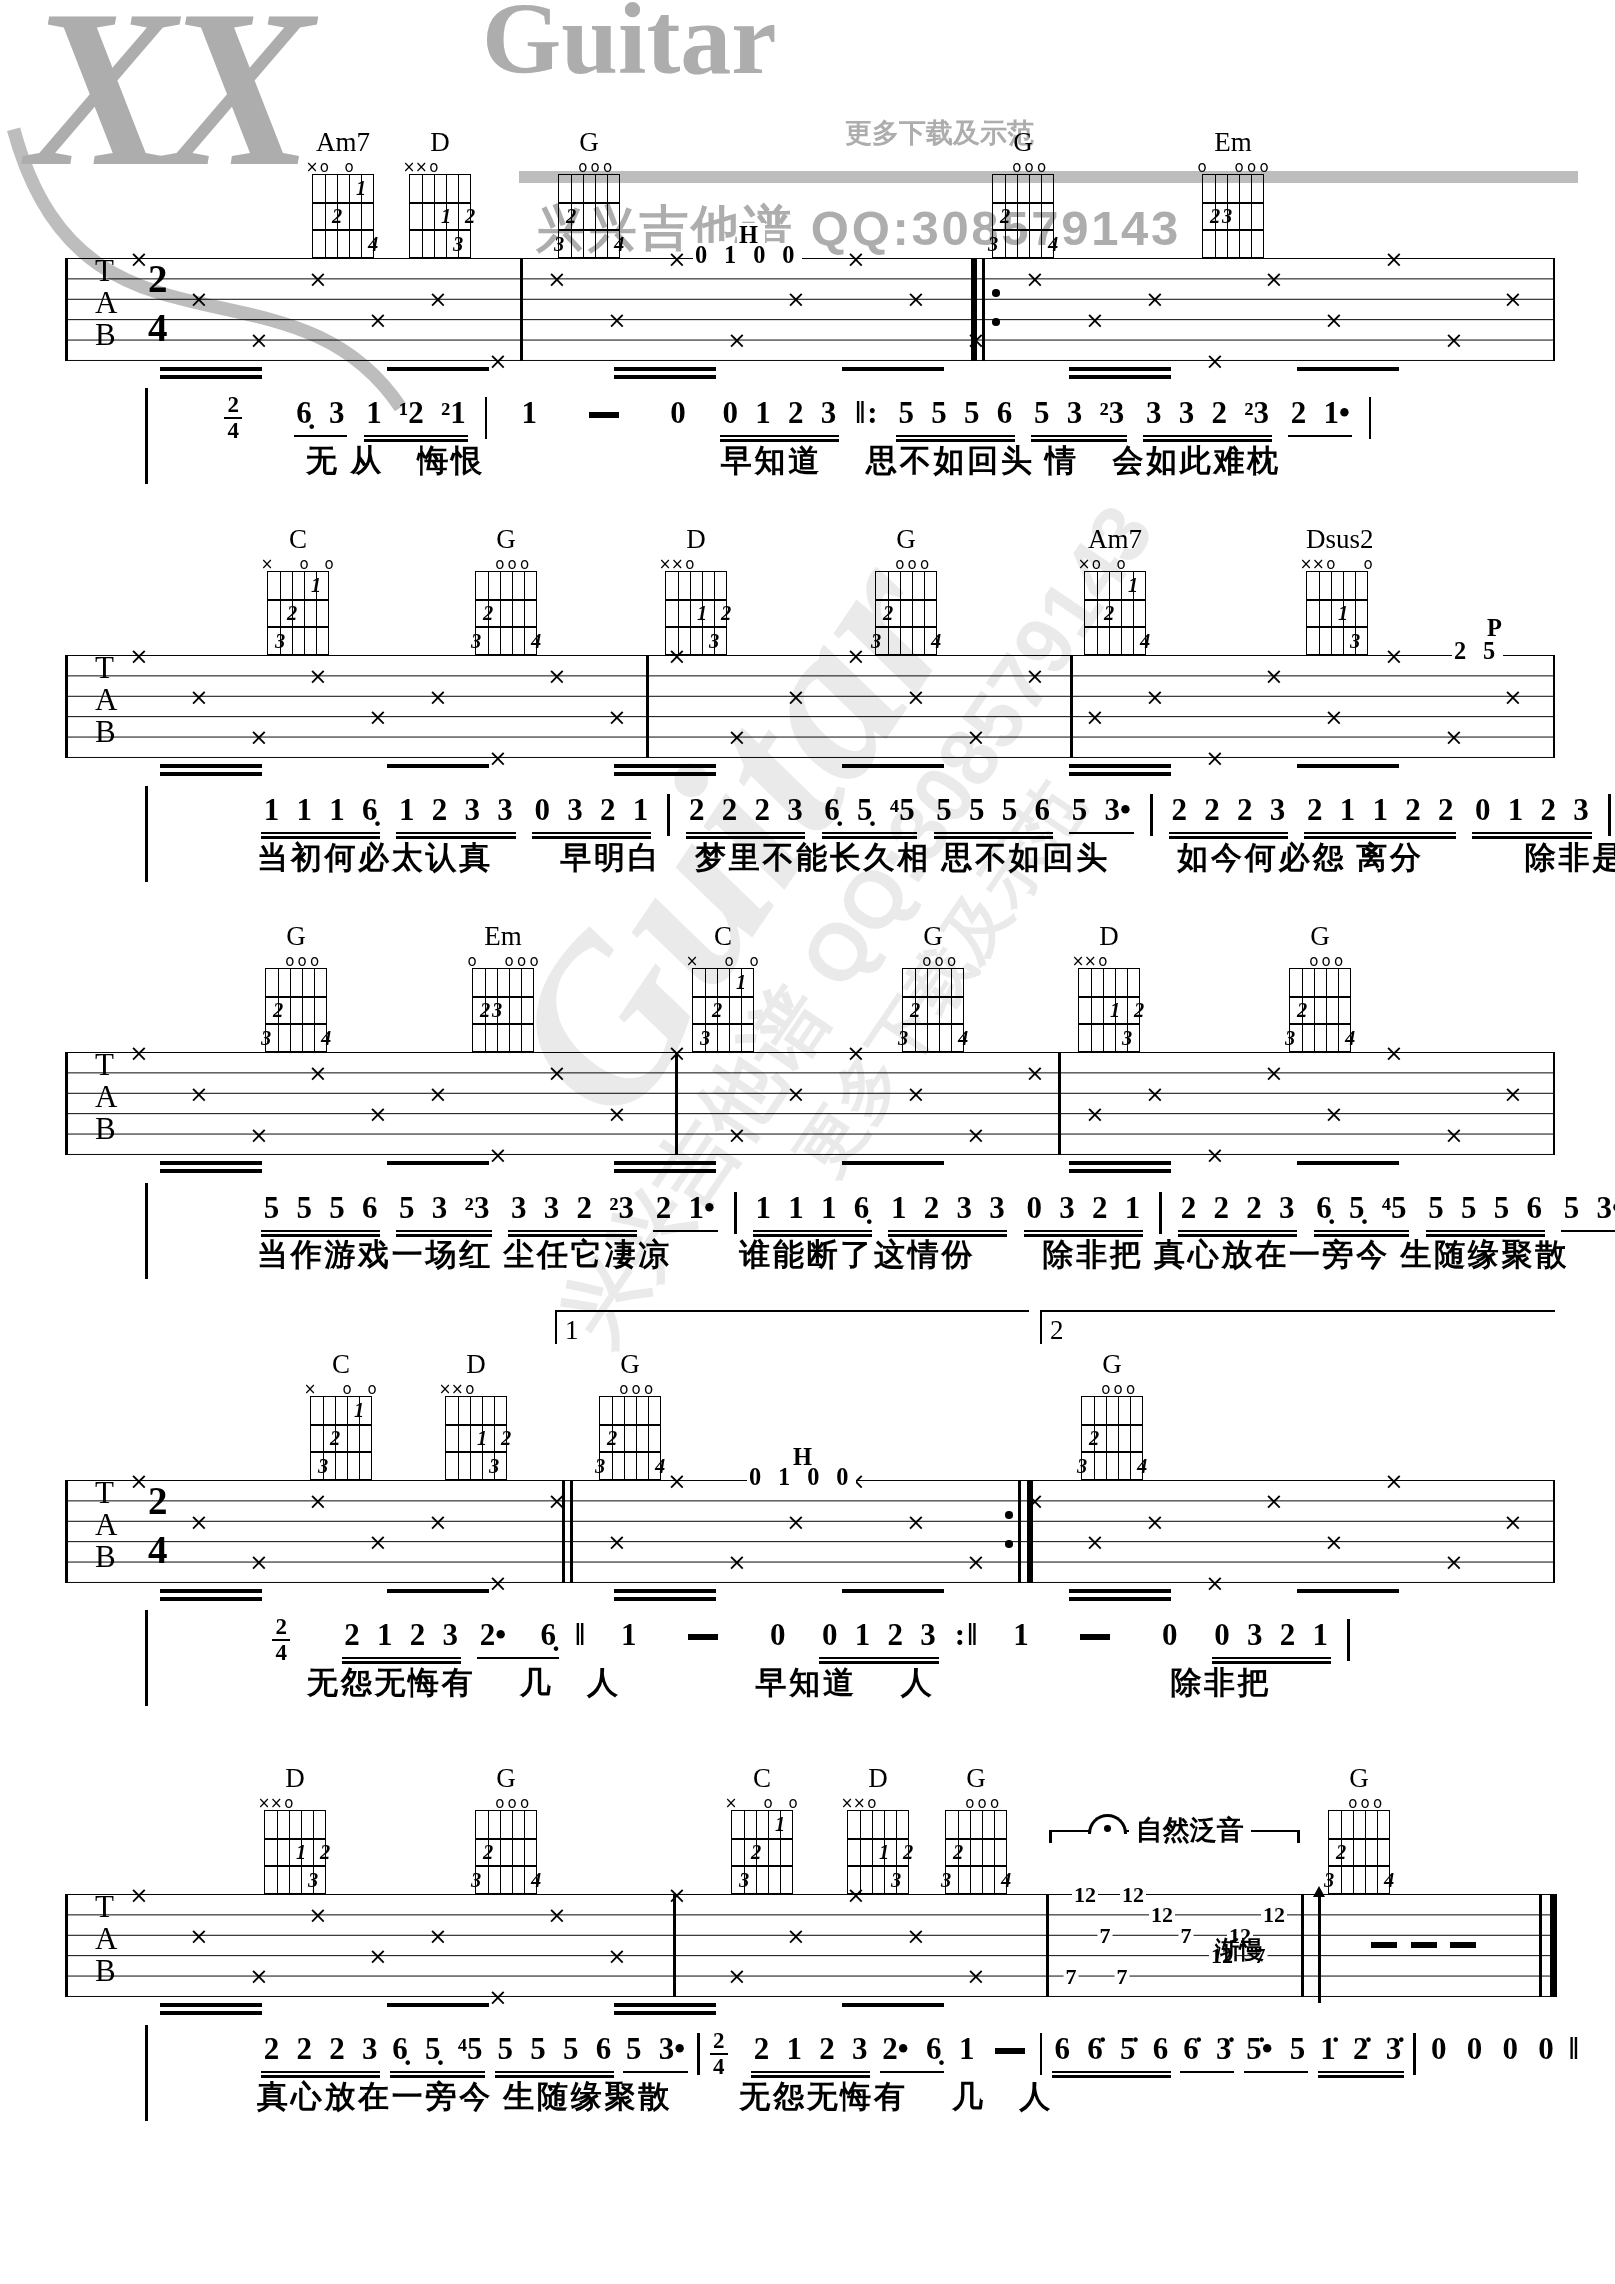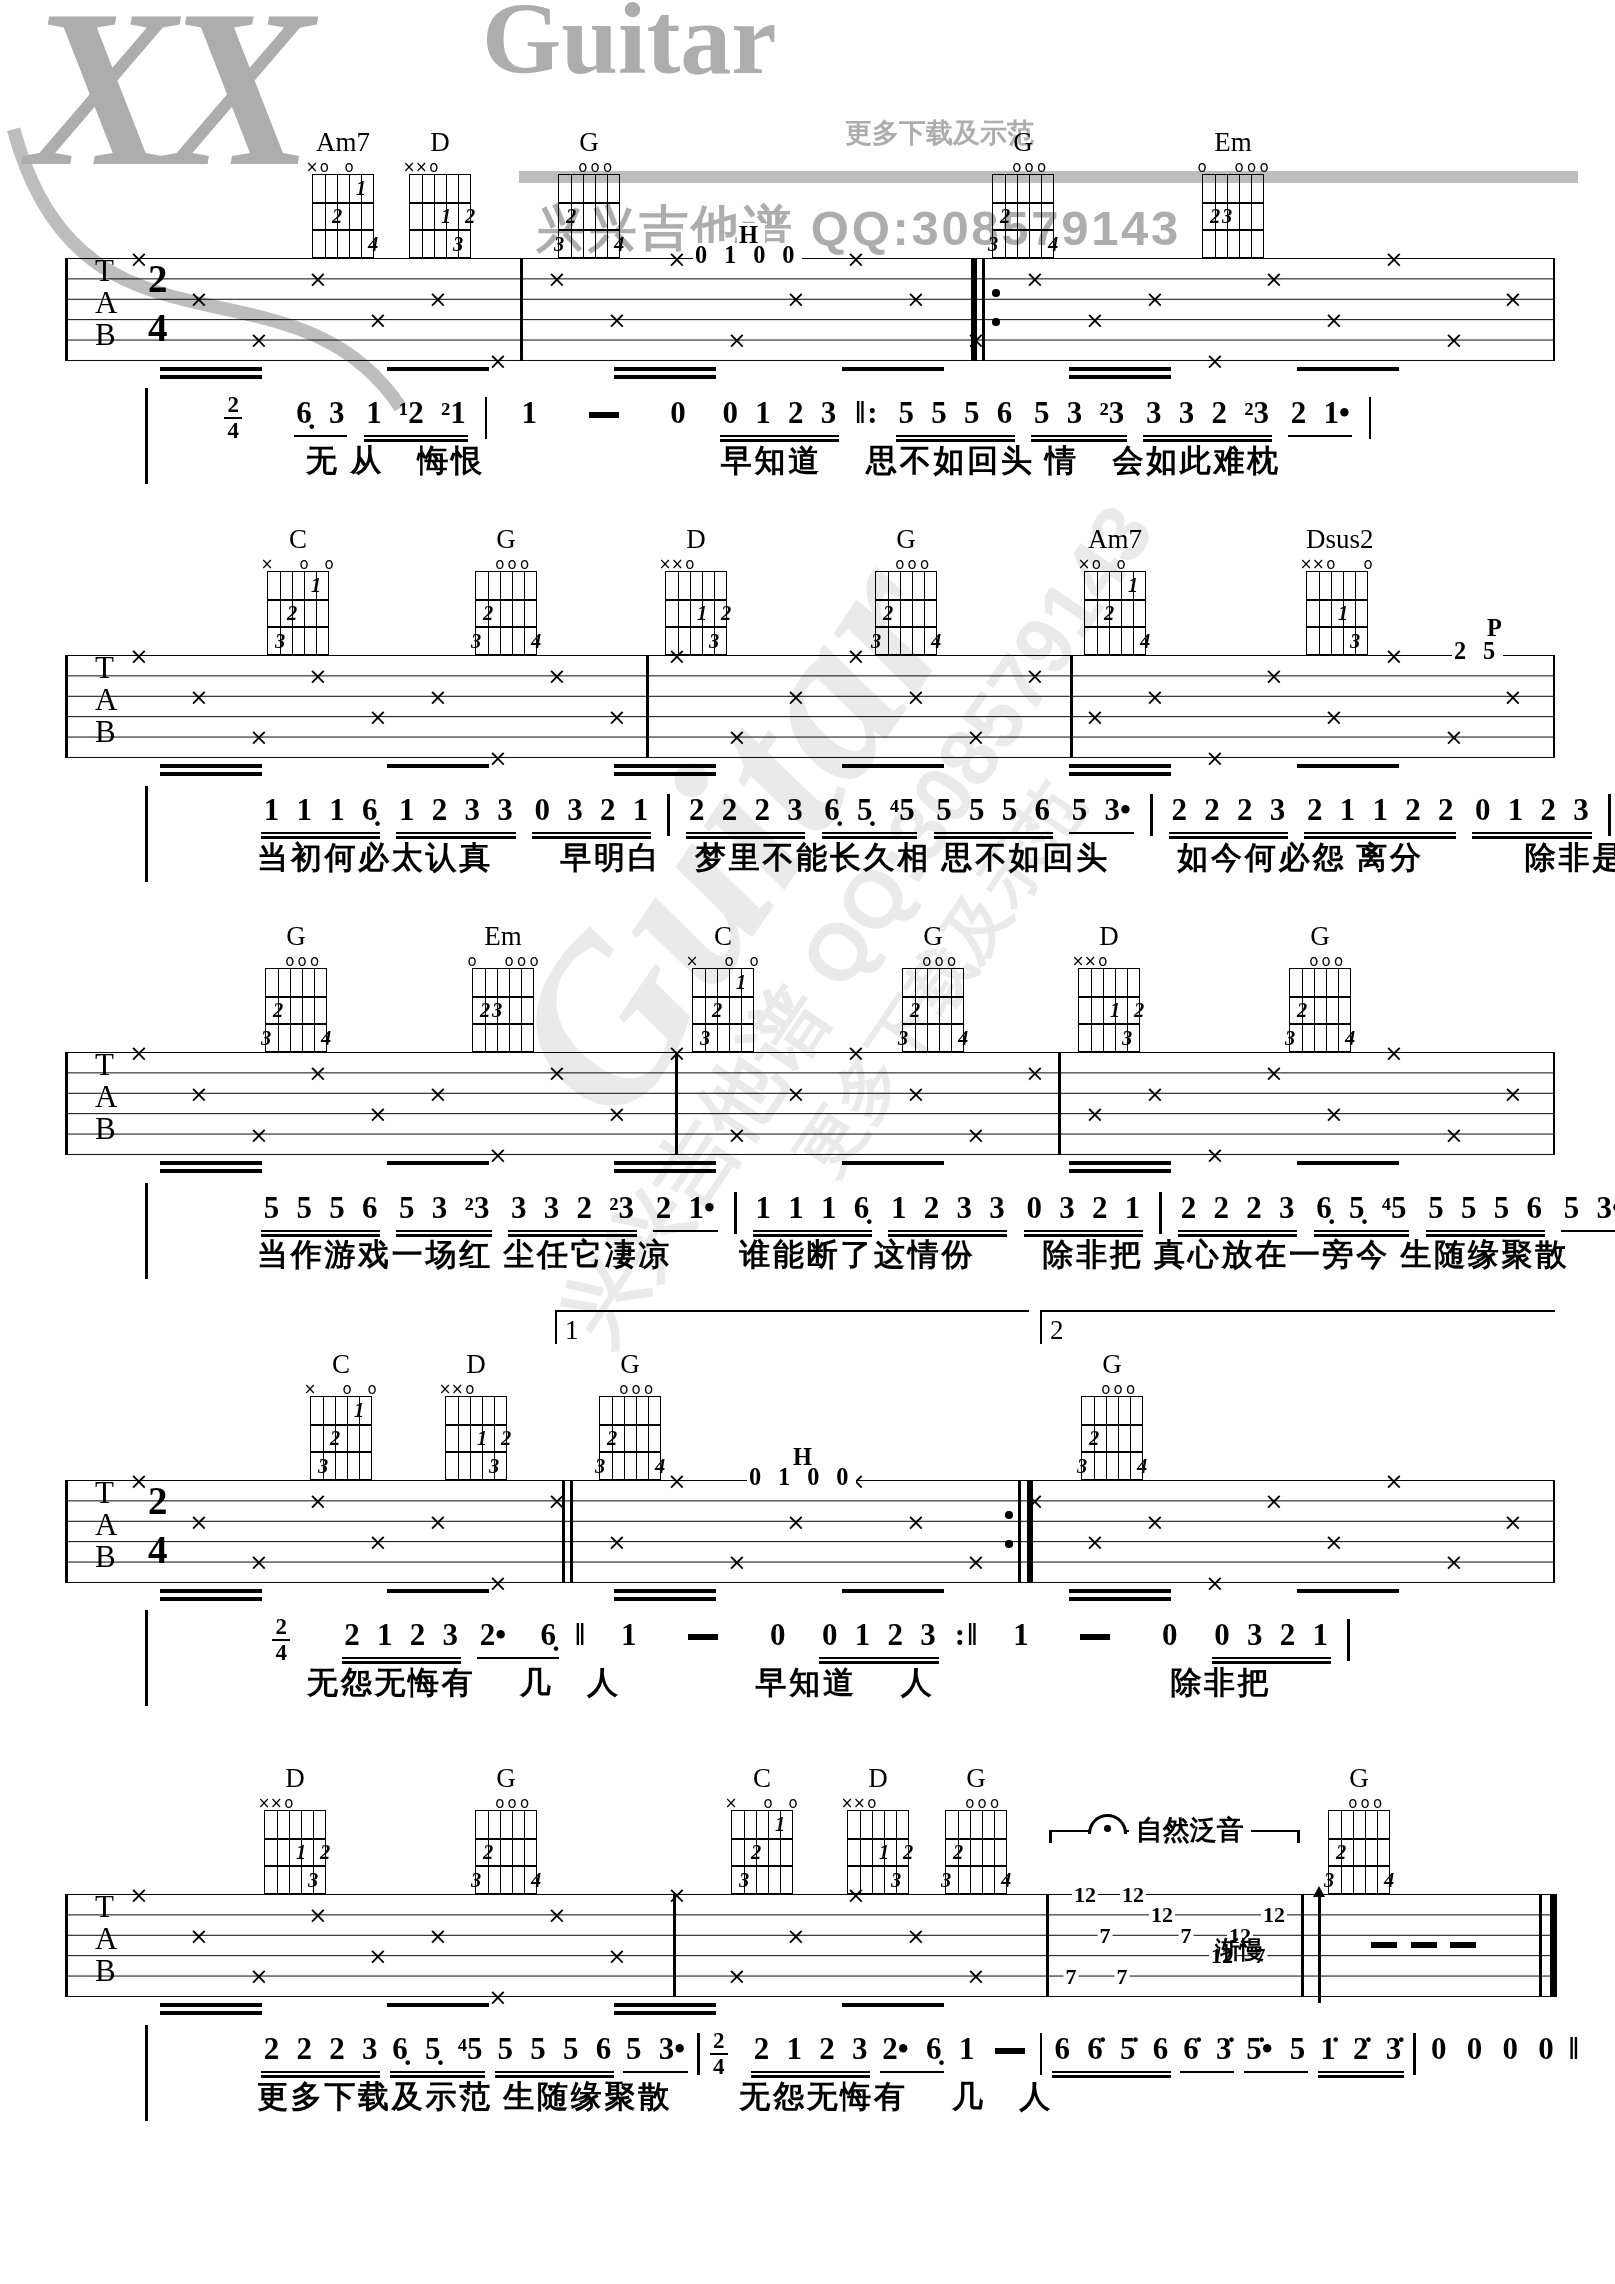--- a/index.html
+++ b/index.html
@@ -952,17 +952,17 @@
         <span class="tok u1">6̇ 3̇</span>
         <span class="tok u1">5̇• 5</span>
         <span class="tok u2">1̇ 2̇ 3̇</span>
         <div class="bl2"></div>
         <span class="tokn">0</span>
         <span class="tokn">0</span>
         <span class="tokn">0</span>
         <span class="tokn">0</span>
         <span class="rep">‖</span>
       </div>
-      <div class="lyr" style="left: 257px; top: 2076px;">更多下载及示范 生随缘聚散　　无怨无悔有　 几　人</div>
+      <div class="lyr" style="left: 257px; top: 2076px;">真心放在一旁今 生随缘聚散　　无怨无悔有　 几　人</div>
     </div>
 
 </div>
 
 
 </body></html>

